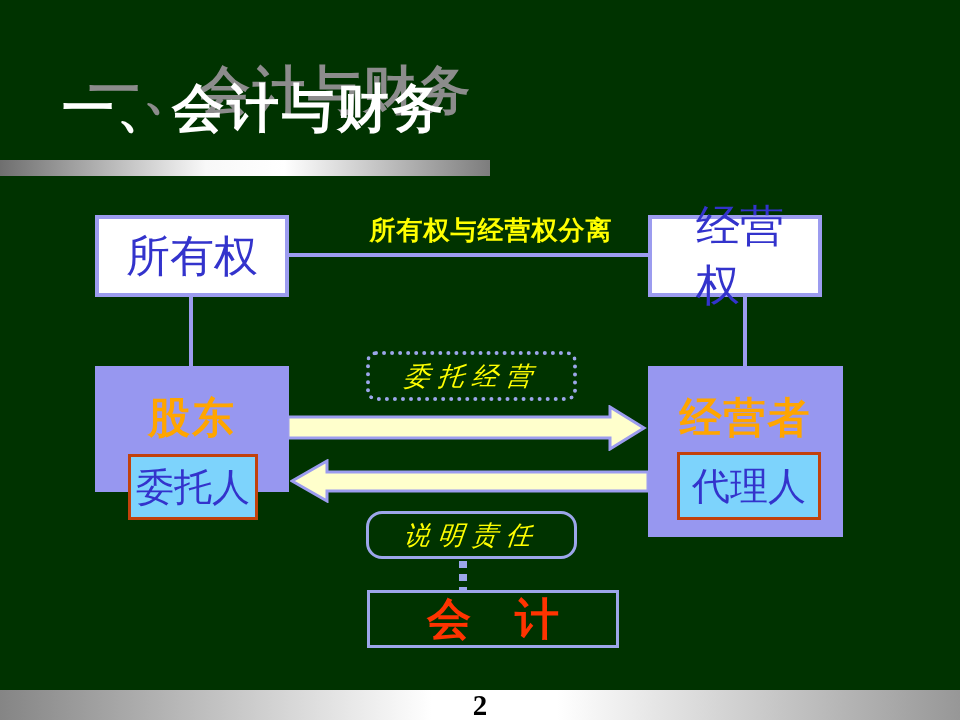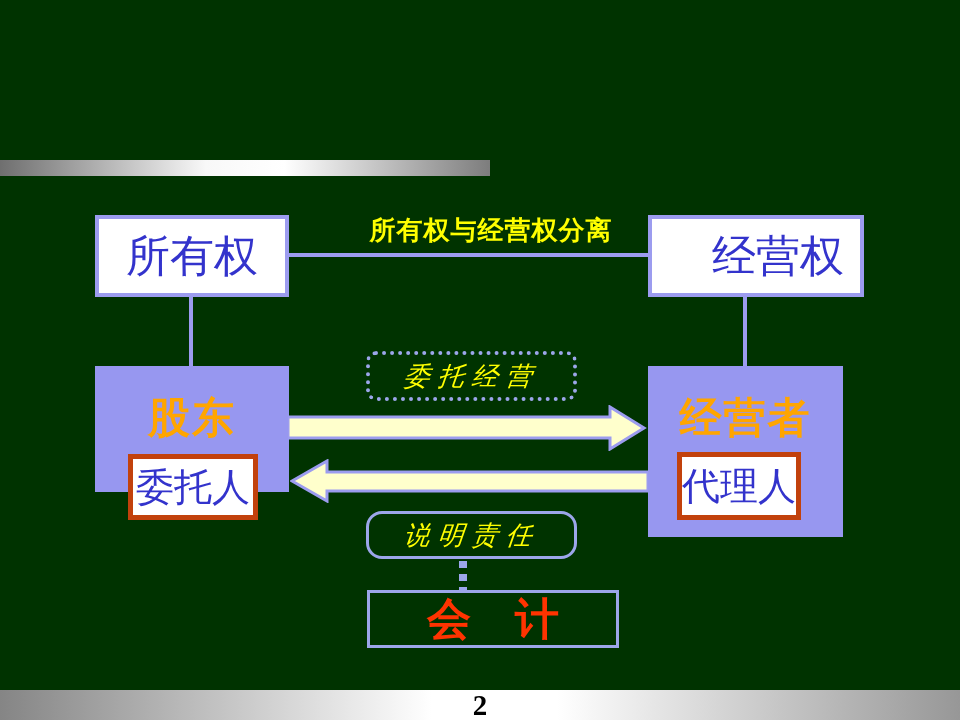--- a/index.html
+++ b/index.html
@@ -24,43 +24,43 @@
     color:#ffff00;font-size:26px;font-weight:bold;letter-spacing:1px;
     text-align:center;white-space:nowrap;
   }
   .box-white{
     background:#ffffff;border:4px solid #9c9cef;
     display:flex;align-items:center;justify-content:center;
     color:#3333cc;font-family:"Liberation Serif",serif;font-size:44px;
     box-sizing:border-box;
   }
   .own-box{left:95px;top:215px;width:194px;height:82px;}
-  .mgr-box{left:648px;top:215px;width:216px;height:82px;padding-left:44px;}
+  .mgr-box{left:648px;top:215px;width:174px;height:82px;padding-left:44px;}
   .h-line{left:289px;top:253px;width:359px;height:4px;background:#9c9cef;}
   .v-line{width:4px;height:70px;background:#9c9cef;top:297px;}
   .v-line-left{left:189px;}
   .v-line-right{left:743px;}
   .box-purple{
     background:#9797f0;box-sizing:border-box;
     display:flex;justify-content:center;align-items:flex-start;
   }
   .sh-box{left:95px;top:366px;width:194px;height:126px;}
   .mg-box{left:648px;top:366px;width:195px;height:171px;}
   .purple-label{
     margin-top:24px;color:#ffa500;font-size:42px;font-weight:bold;
     white-space:nowrap;letter-spacing:2px;
   }
   .inner-white{
-    background:#ffffff;border:5px solid #c2410c;
+    background:#7dd3fc;border:3px solid #c2410c;
     display:flex;align-items:center;justify-content:center;
     color:#3333cc;font-family:Liberation Serif, serif;font-size:38px;
     box-sizing:border-box;white-space:nowrap;
   }
   .principal-box{left:128px;top:454px;width:130px;height:66px;}
-  .agent-box{left:677px;top:452px;width:124px;height:68px;}
+  .agent-box{left:677px;top:452px;width:144px;height:68px;}
   .dotted-box{
     left:366px;top:351px;width:211px;height:50px;
     border:4px dotted #9ca6ea;border-radius:10px;box-sizing:border-box;
     display:flex;align-items:center;justify-content:center;
   }
   .script-text{
     color:#ffff00;font-size:26px;font-style:italic;
     font-family:"Liberation Serif",serif;letter-spacing:8px;
     white-space:nowrap;transform:skewX(-6deg);
   }
@@ -89,20 +89,21 @@
   .page-num{
     color:#000000;font-family:"Liberation Serif",serif;
     font-size:29px;font-weight:bold;line-height:1;
   }
 </style>
 </head>
 <body>
 
 <div class="stage">
 
+  <div class="abs slide-title">一、会计与财务</div>
   <div class="abs title-bar"></div>
 
   <div class="abs sep-label">所有权与经营权分离</div>
   <div class="abs box-white own-box">
     <span>所有权</span>
   </div>
   <div class="abs box-white mgr-box">
     <span>经营权</span>
   </div>
   <div class="abs h-line"></div>

